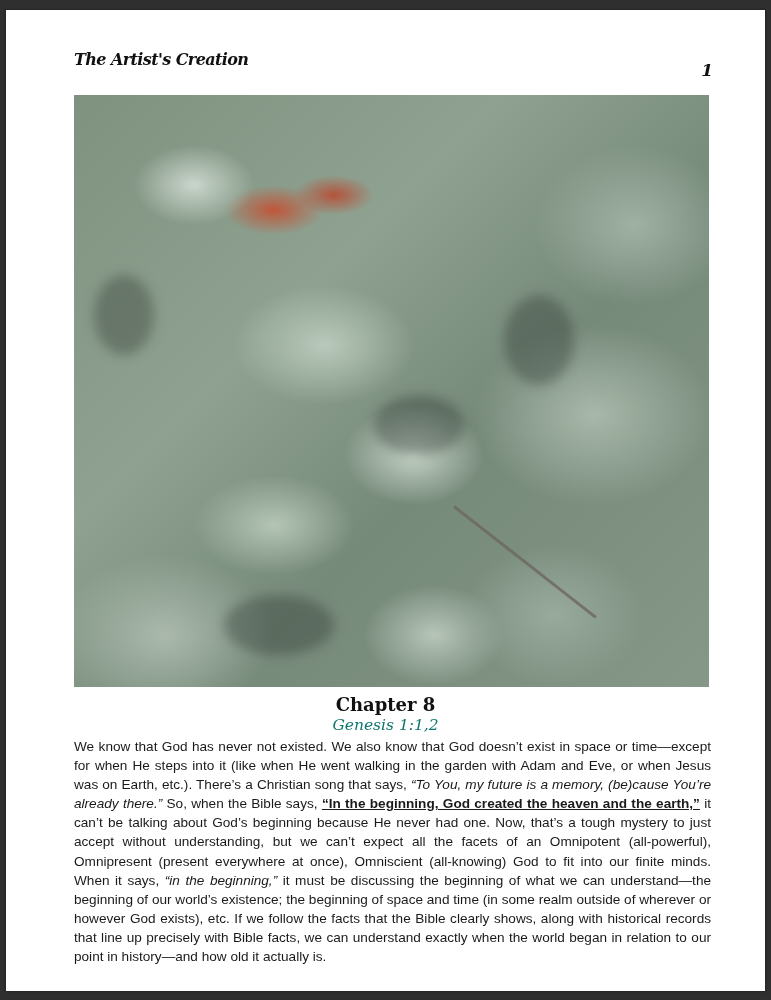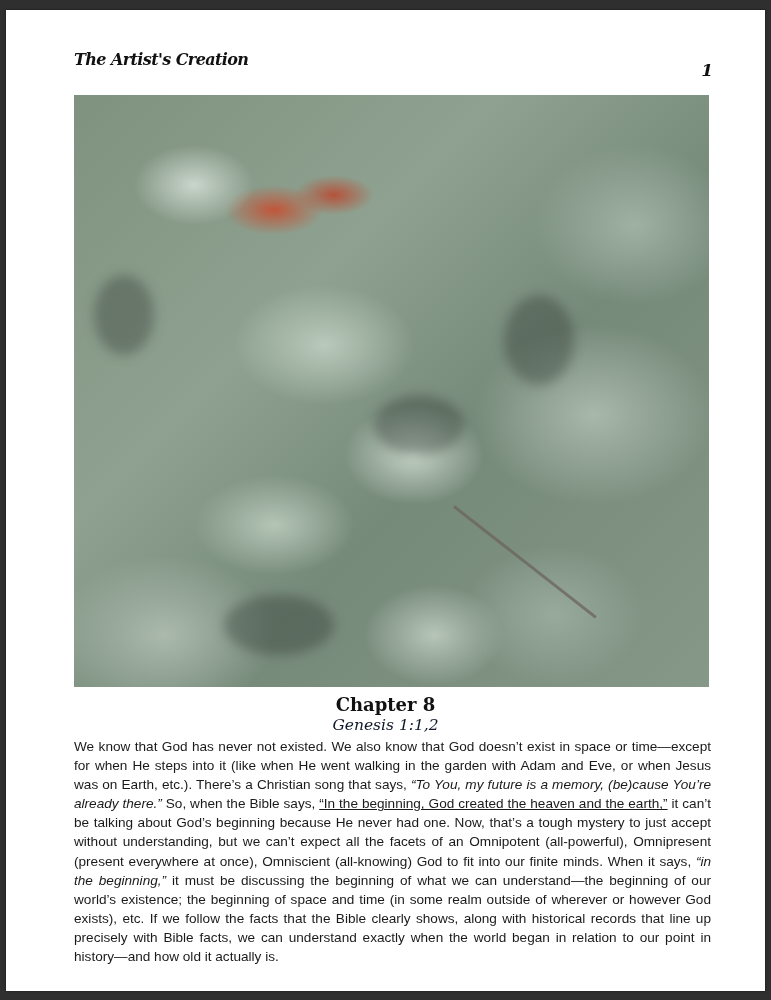--- a/index.html
+++ b/index.html
@@ -41,29 +41,29 @@
     position: absolute; left: 380px; top: 410px; width: 180px; height: 3px;
     background: #6d6660; transform: rotate(38deg); transform-origin: left center; opacity: 0.8;
   }
   .photo .shade { position: absolute; border-radius: 50%; background: rgba(40,50,42,0.35); filter: blur(6px); }
   .chapter-title {
     position: absolute; left: 0; width: 759px; top: 684px; text-align: center;
     font-family: "DejaVu Serif", serif; font-weight: bold; font-size: 18px; color: #111;
   }
   .chapter-subtitle {
     position: absolute; left: 0; width: 759px; top: 706px; text-align: center;
-    font-family: "DejaVu Serif", serif; font-style: italic; font-size: 15.5px; color: #0f172a;
+    font-family: "DejaVu Serif", serif; font-style: italic; font-size: 15.5px; color: #0f766e;
   }
   .body-text {
     position: absolute; left: 68px; top: 727px; width: 637px;
     font-family: "Liberation Sans", sans-serif; font-size: 13.6px; line-height: 19.1px;
     color: #1a1a1a; text-align: justify; margin: 0;
   }
   .body-text em { font-style: italic; }
-  .body-text .scripture { font-weight: normal; text-decoration: underline; }
+  .body-text .scripture { font-weight: bold; text-decoration: underline; }
 </style>
 </head>
 <body>
 
 <div class="page">
   <div class="running-head">The Artist's Creation</div>
   <div class="page-num">1</div>
 
   <div class="photo">
     <div class="shade" style="left:300px;top:300px;width:90px;height:60px;"></div>

